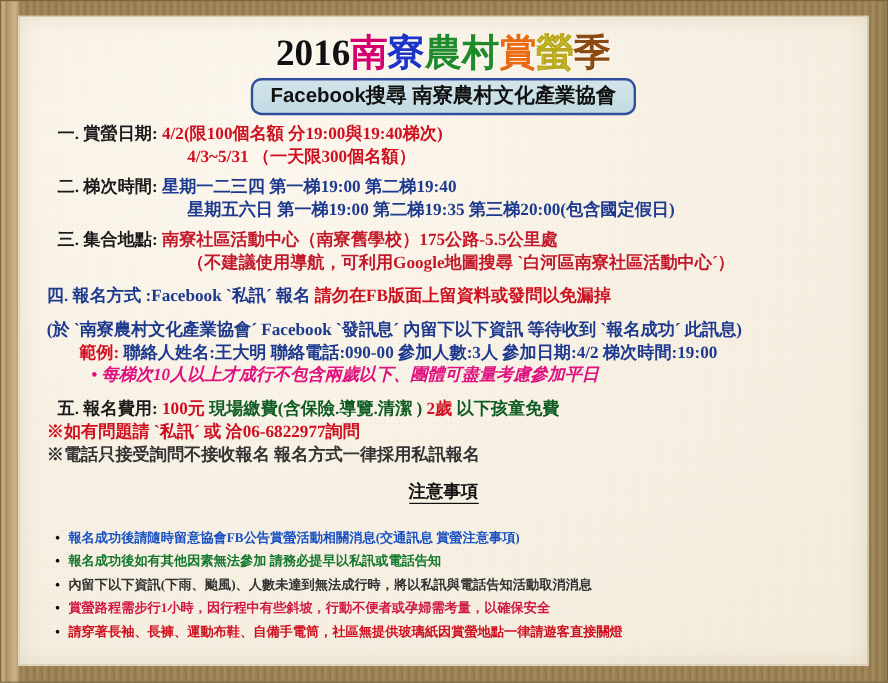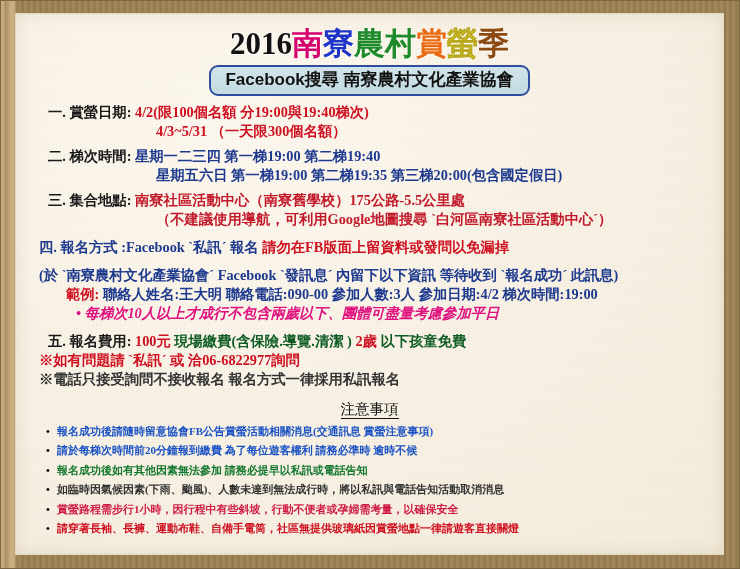--- a/index.html
+++ b/index.html
@@ -120,23 +120,23 @@
   .c-red    { color: #cf1020; }
   .c-red2   { color: #c21a2b; }
   .c-navy   { color: #1e3a8f; }
   .c-dgreen { color: #0e5c23; }
   .c-mag    { color: #e0117f; }
 
   
   .notice-head {
     text-align: center;
     font-size: 14.5px;
-    font-weight: normal;
+    font-weight: bold;
     color: #111111;
-    margin: 11px 0 3px 0;
+    margin: 11px 0 21px 0;
     position: relative;
     z-index: 2;
   }
   .notice-head span {
     border-bottom: 1px solid #111;
     padding-bottom: 1px;
   }
   .bullets {
     position: relative;
     z-index: 2;
@@ -237,27 +237,24 @@
 
     <div class="notice-head">
       <span>注意事項</span>
     </div>
 
     <div class="bullets">
       <div class="bullet-row">
         <span class="dot">•</span><span style="color:#1a52c4">報名成功後請隨時留意協會FB公告賞螢活動相關消息(交通訊息 賞螢注意事項)</span>
       </div>
       <div class="bullet-row">
-        <span class="dot">•</span><span style="color:#1a52c4">請於每梯次時間前20分鐘報到繳費 為了每位遊客權利 請務必準時 逾時不候</span>
-      </div>
-      <div class="bullet-row">
         <span class="dot">•</span><span style="color:#14782f">報名成功後如有其他因素無法參加 請務必提早以私訊或電話告知</span>
       </div>
       <div class="bullet-row">
-        <span class="dot">•</span><span style="color:#333333">如臨時因氣候因素(下雨、颱風)、人數未達到無法成行時，將以私訊與電話告知活動取消消息</span>
+        <span class="dot">•</span><span style="color:#333333">內留下以下資訊(下雨、颱風)、人數未達到無法成行時，將以私訊與電話告知活動取消消息</span>
       </div>
       <div class="bullet-row">
         <span class="dot">•</span><span style="color:#d01a45">賞螢路程需步行1小時，因行程中有些斜坡，行動不便者或孕婦需考量，以確保安全</span>
       </div>
       <div class="bullet-row">
         <span class="dot">•</span><span style="color:#cf1020">請穿著長袖、長褲、運動布鞋、自備手電筒，社區無提供玻璃紙因賞螢地點一律請遊客直接關燈</span>
       </div>
     </div>
 
   </div>

